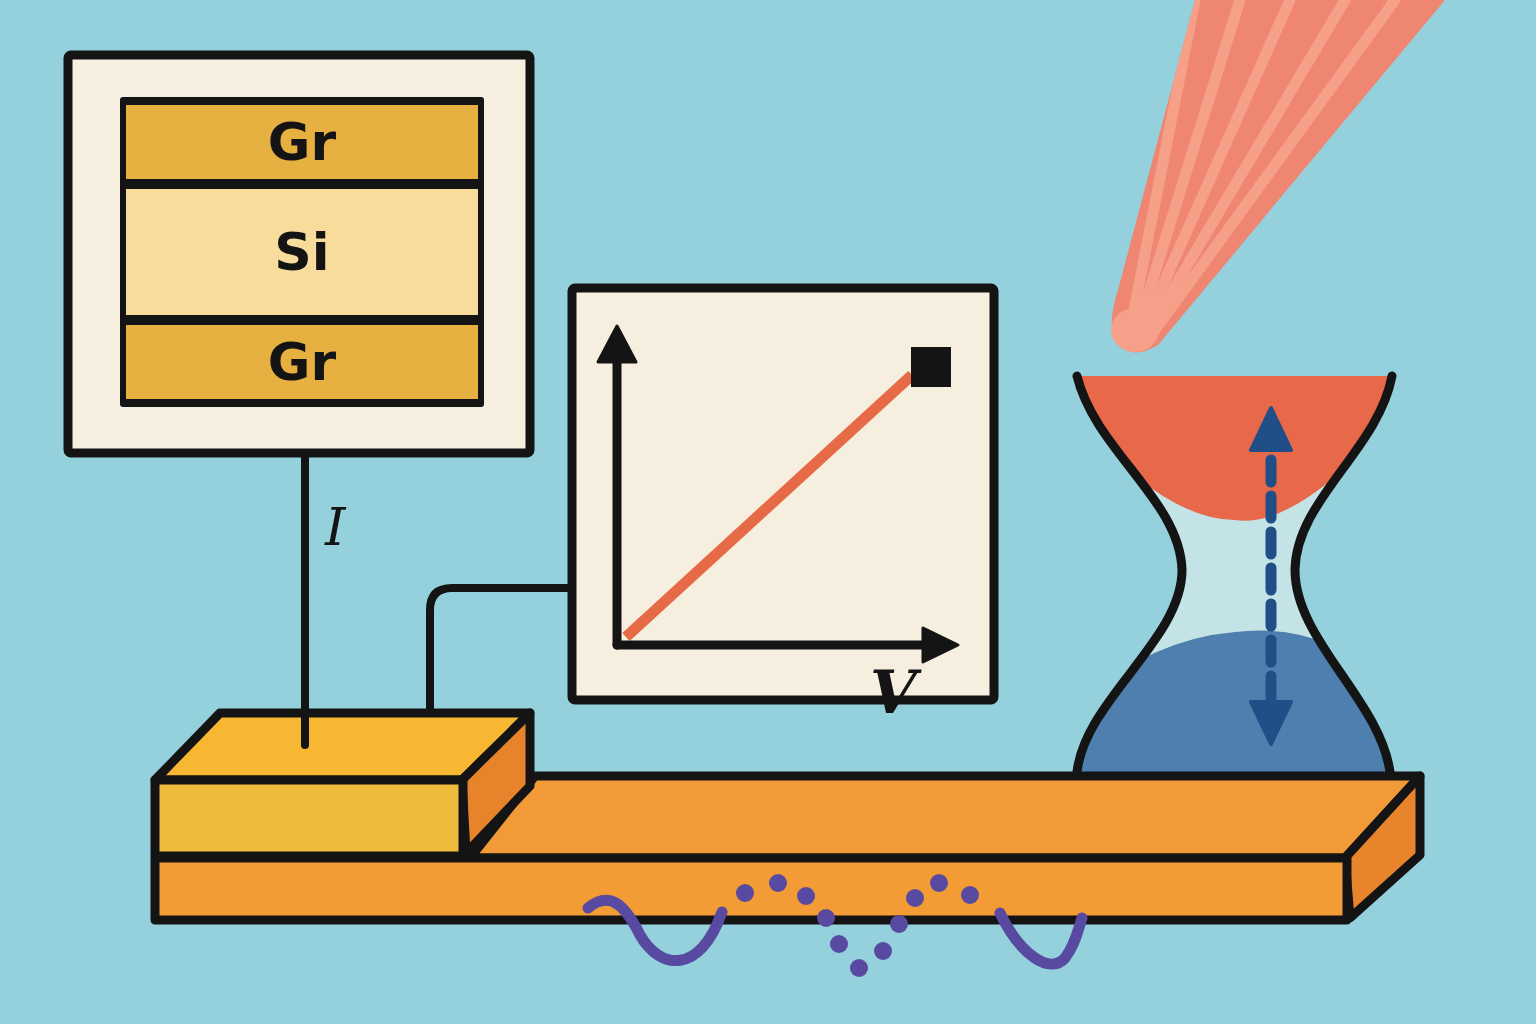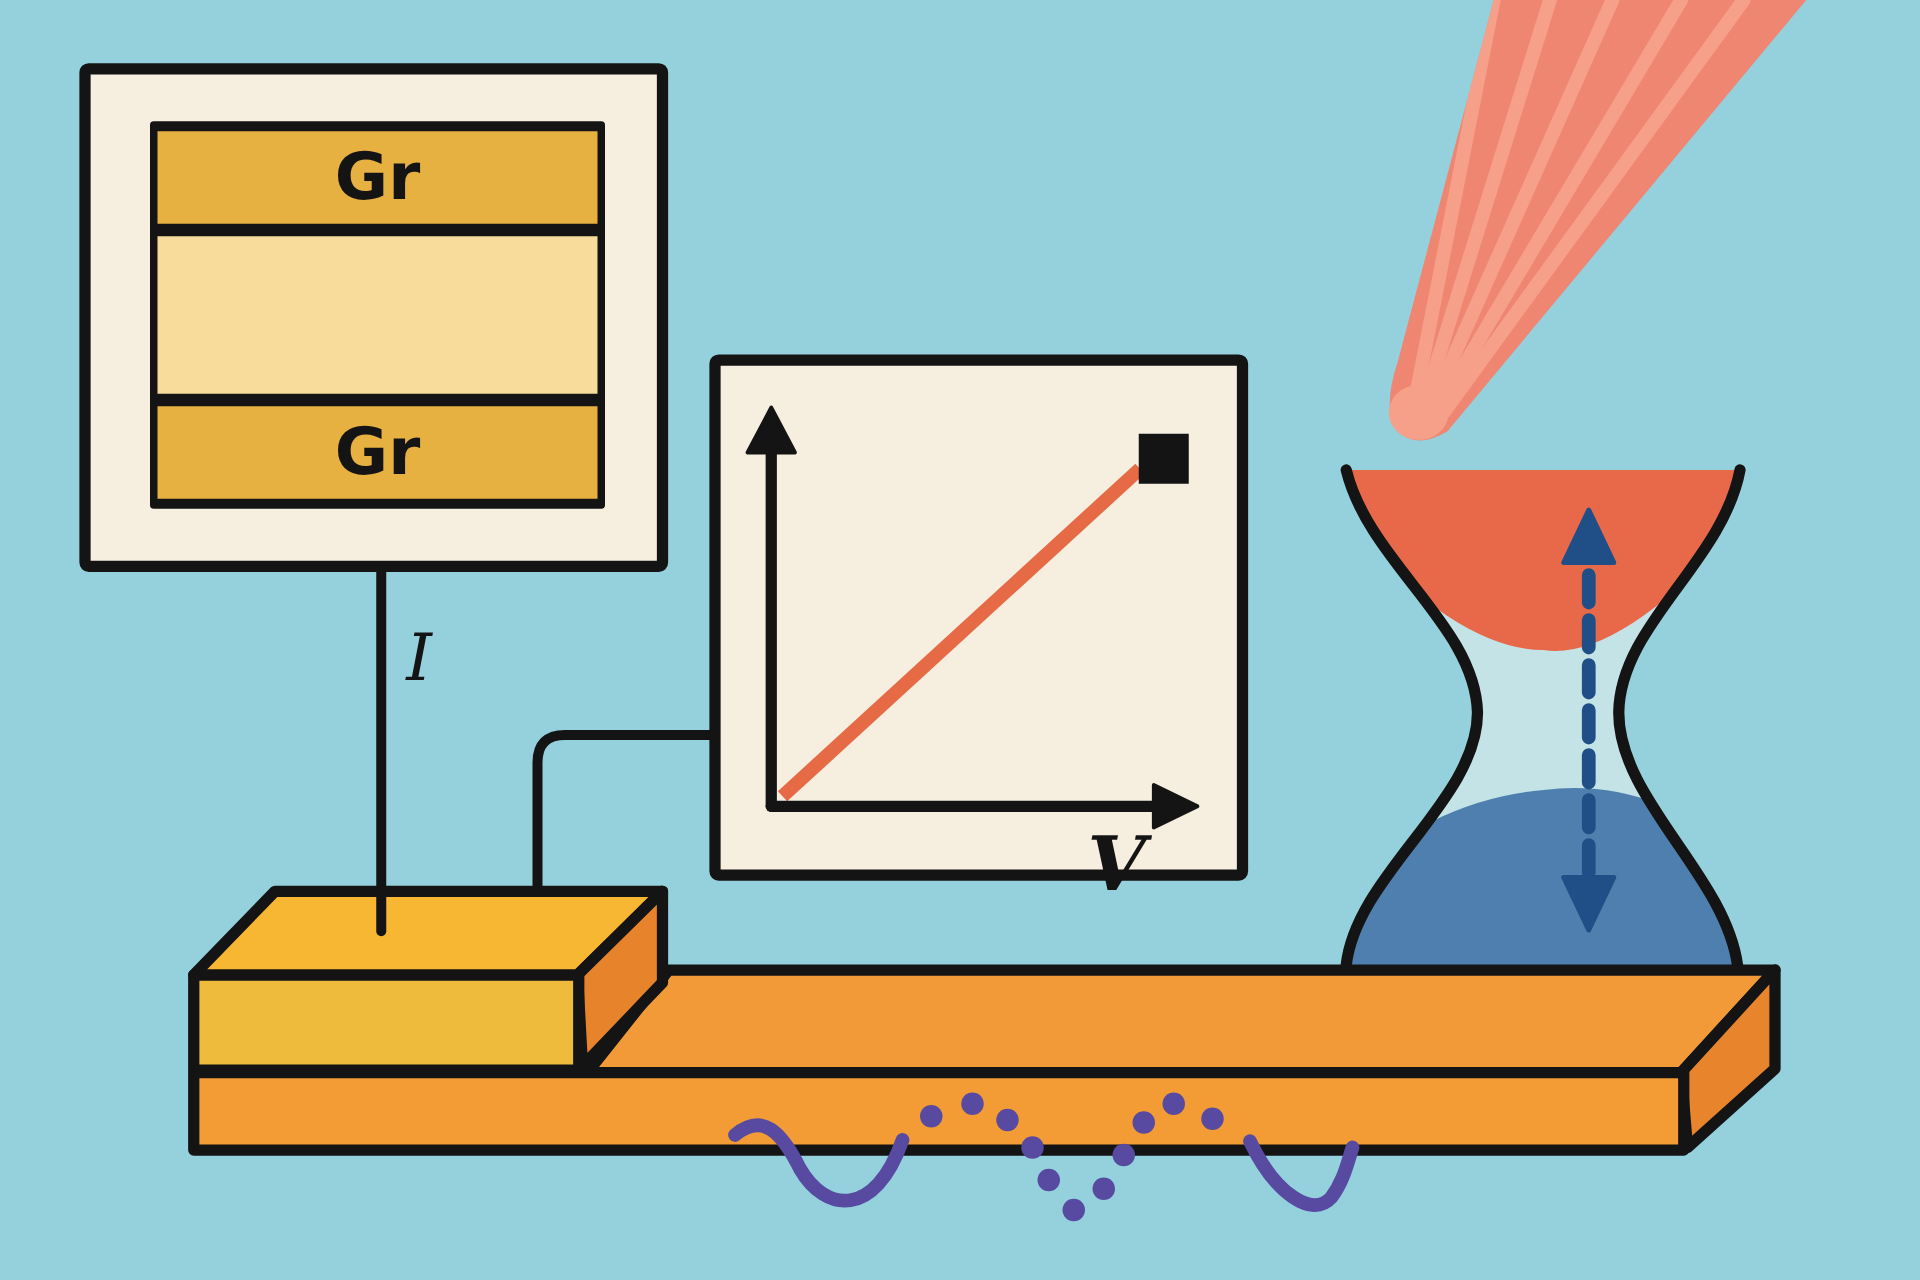--- a/index.html
+++ b/index.html
@@ -99,19 +99,20 @@
       <line x1="626" y1="637" x2="912" y2="375" stroke="#e66a45" stroke-width="11"></line>
       <rect x="911" y="347" width="40" height="40" fill="#141414"></rect>
       <line x1="617" y1="360" x2="617" y2="645" stroke="#141414" stroke-width="9" stroke-linecap="round"></line>
       <polygon points="617,326 598,362 636,362" fill="#141414" stroke="#141414" stroke-width="3" stroke-linejoin="round"></polygon>
       <line x1="617" y1="645" x2="925" y2="645" stroke="#141414" stroke-width="9" stroke-linecap="round"></line>
       <polygon points="958,645 923,628 923,662" fill="#141414" stroke="#141414" stroke-width="3" stroke-linejoin="round"></polygon>
     </g>
   </svg>
 
   <div class="lbl" style="left:126px;top:105px;width:352px;height:74px;font-size:52px;">Gr</div>
+  <div class="lbl" style="left:126px;top:189px;width:352px;height:126px;font-size:52px;">Si</div>
   <div class="lbl" style="left:126px;top:325px;width:352px;height:74px;font-size:52px;">Gr</div>
 
   <div class="ital" style="left:325px;top:497px;font-size:52px;line-height:60px;">I</div>
 
   <div class="ital" style="left:870px;top:660px;font-size:60px;line-height:64px;font-weight:bold;">V</div>
 
 </div>
 
 </body></html>

